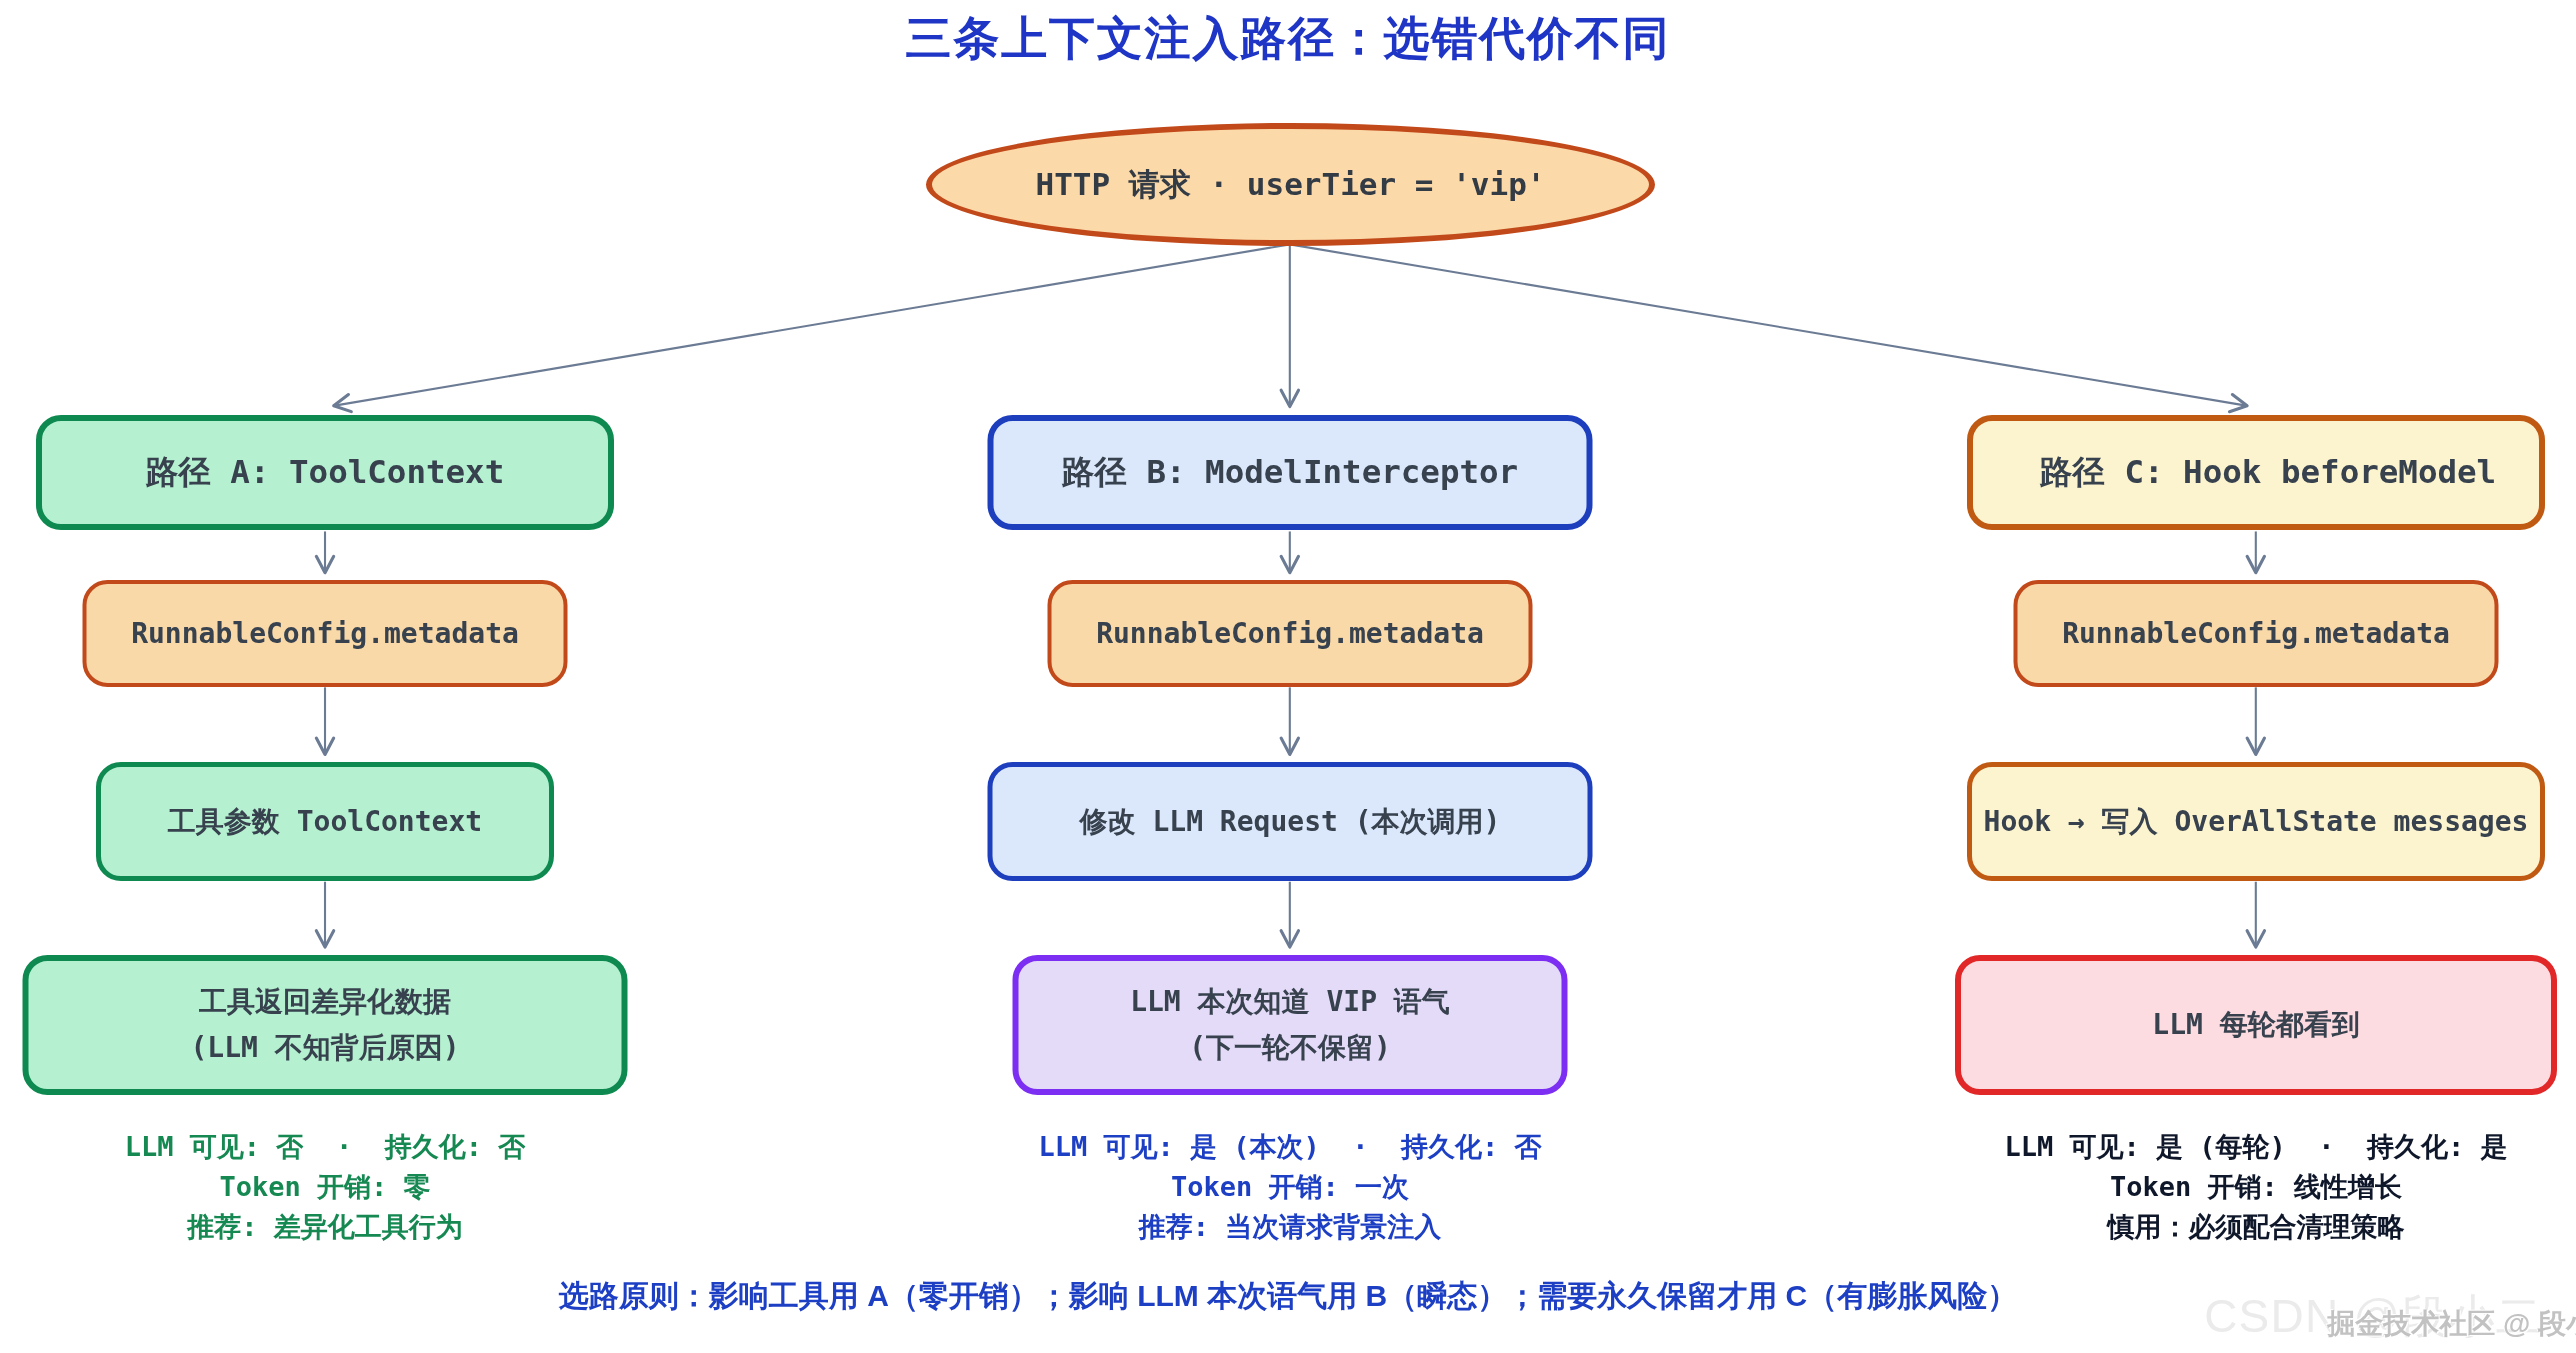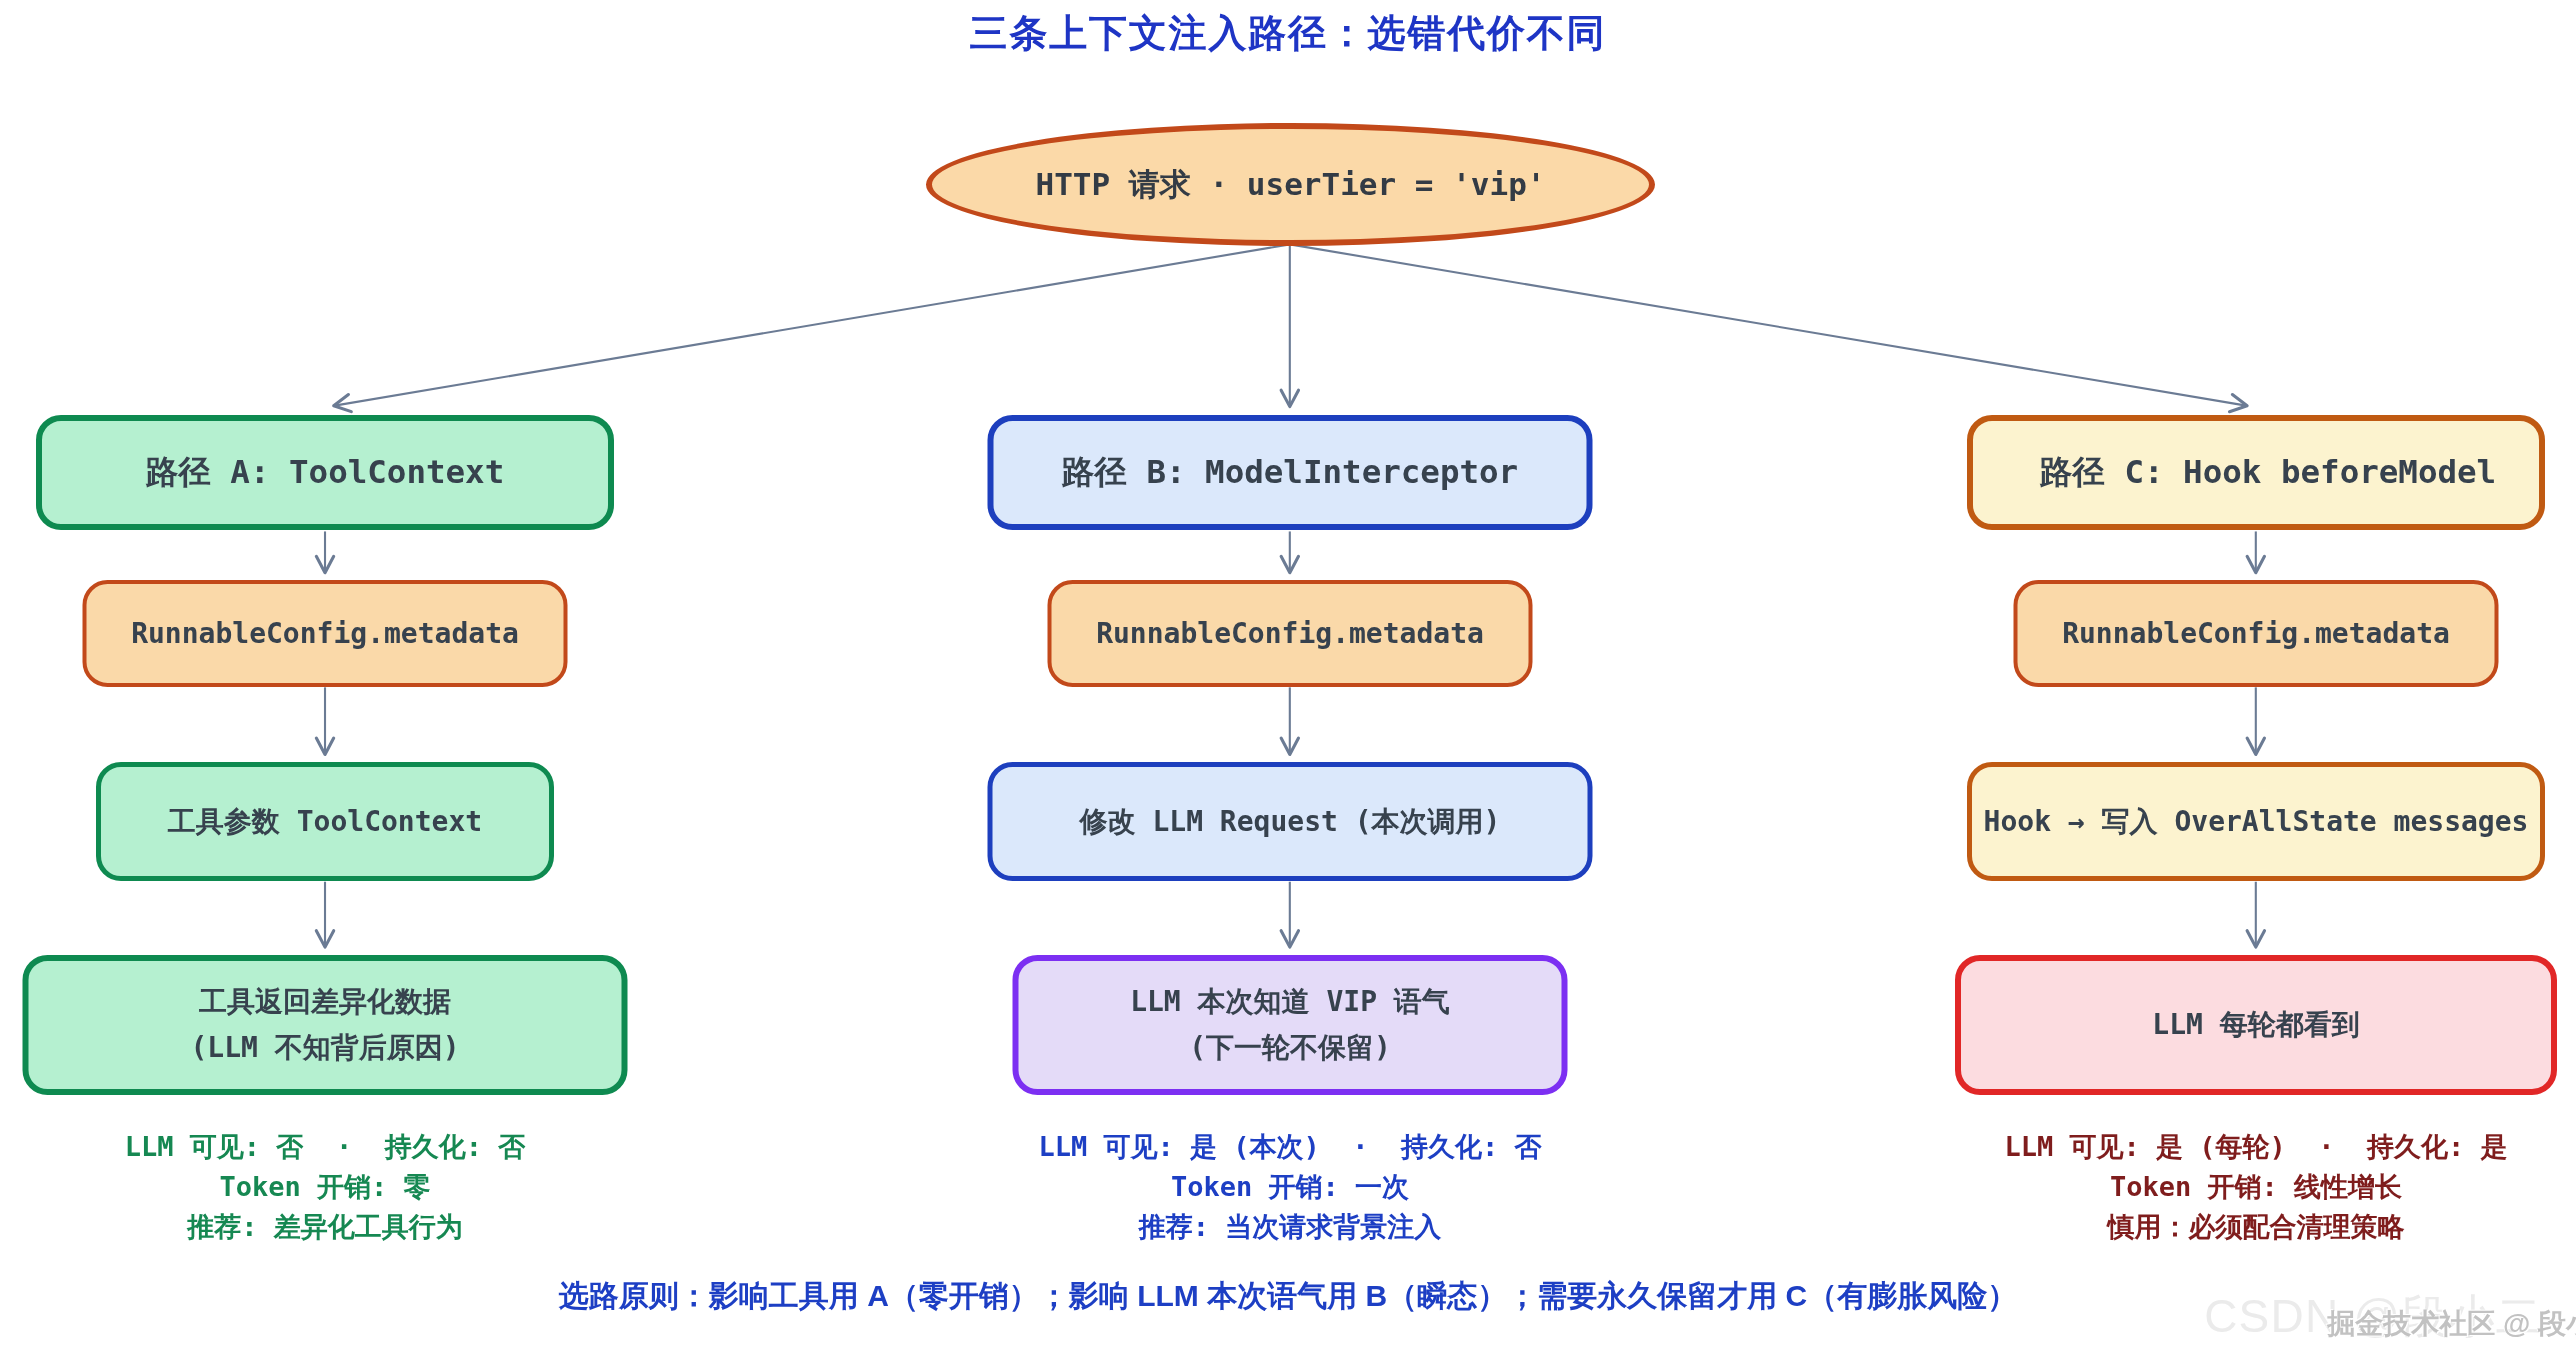--- a/index.html
+++ b/index.html
@@ -4,21 +4,21 @@
 <style>
   html, body { margin:0; padding:0; overflow:hidden; }
   body {
     width:2576px; height:1353px; position:relative; background:#ffffff;
     font-family:"Liberation Sans", sans-serif;
   }
 
   
   .diagram-title {
     position:absolute; top:8.4px; left:0; width:100%;
-    text-align:center; font-size:38px; font-weight:bold;
+    text-align:center; font-size:46px; font-weight:bold;
     color:#1e35c5; letter-spacing:1.8px;
   }
 
   
   .ellipse-node {
     position:absolute; left:926px; top:123px; width:729px; height:123px;
     box-sizing:border-box; background:#fbd9a8; border:6.6px solid #c2491a;
     border-radius:50%; display:flex; align-items:center; justify-content:center;
     z-index:2;
   }
@@ -68,21 +68,21 @@
 
   
   .stats {
     position:absolute; left:var(--cx); transform:translateX(-50%); top:1127px;
     text-align:center; font-family:"DejaVu Sans Mono","Liberation Mono",monospace;
     font-weight:bold; font-size:27px; line-height:40px; z-index:2;
   }
   .stats div { white-space:pre; }
   .col-a .stats { color:#168852; }
   .col-b .stats { color:#1d3fc4; }
-  .col-c .stats { color:#7f1d1d; }
+  .col-c .stats { color:#0f172a; }
 
   
   .principle {
     position:absolute; top:1276px; left:50%; transform:translateX(-50%);
     white-space:nowrap; font-size:30px; font-weight:bold; color:#1d3fc4; z-index:2;
   }
 
   
   .watermark { position:absolute; right:4.8px; top:1286px; width:367px; height:66px; z-index:3; }
   .watermark .wm-large {

